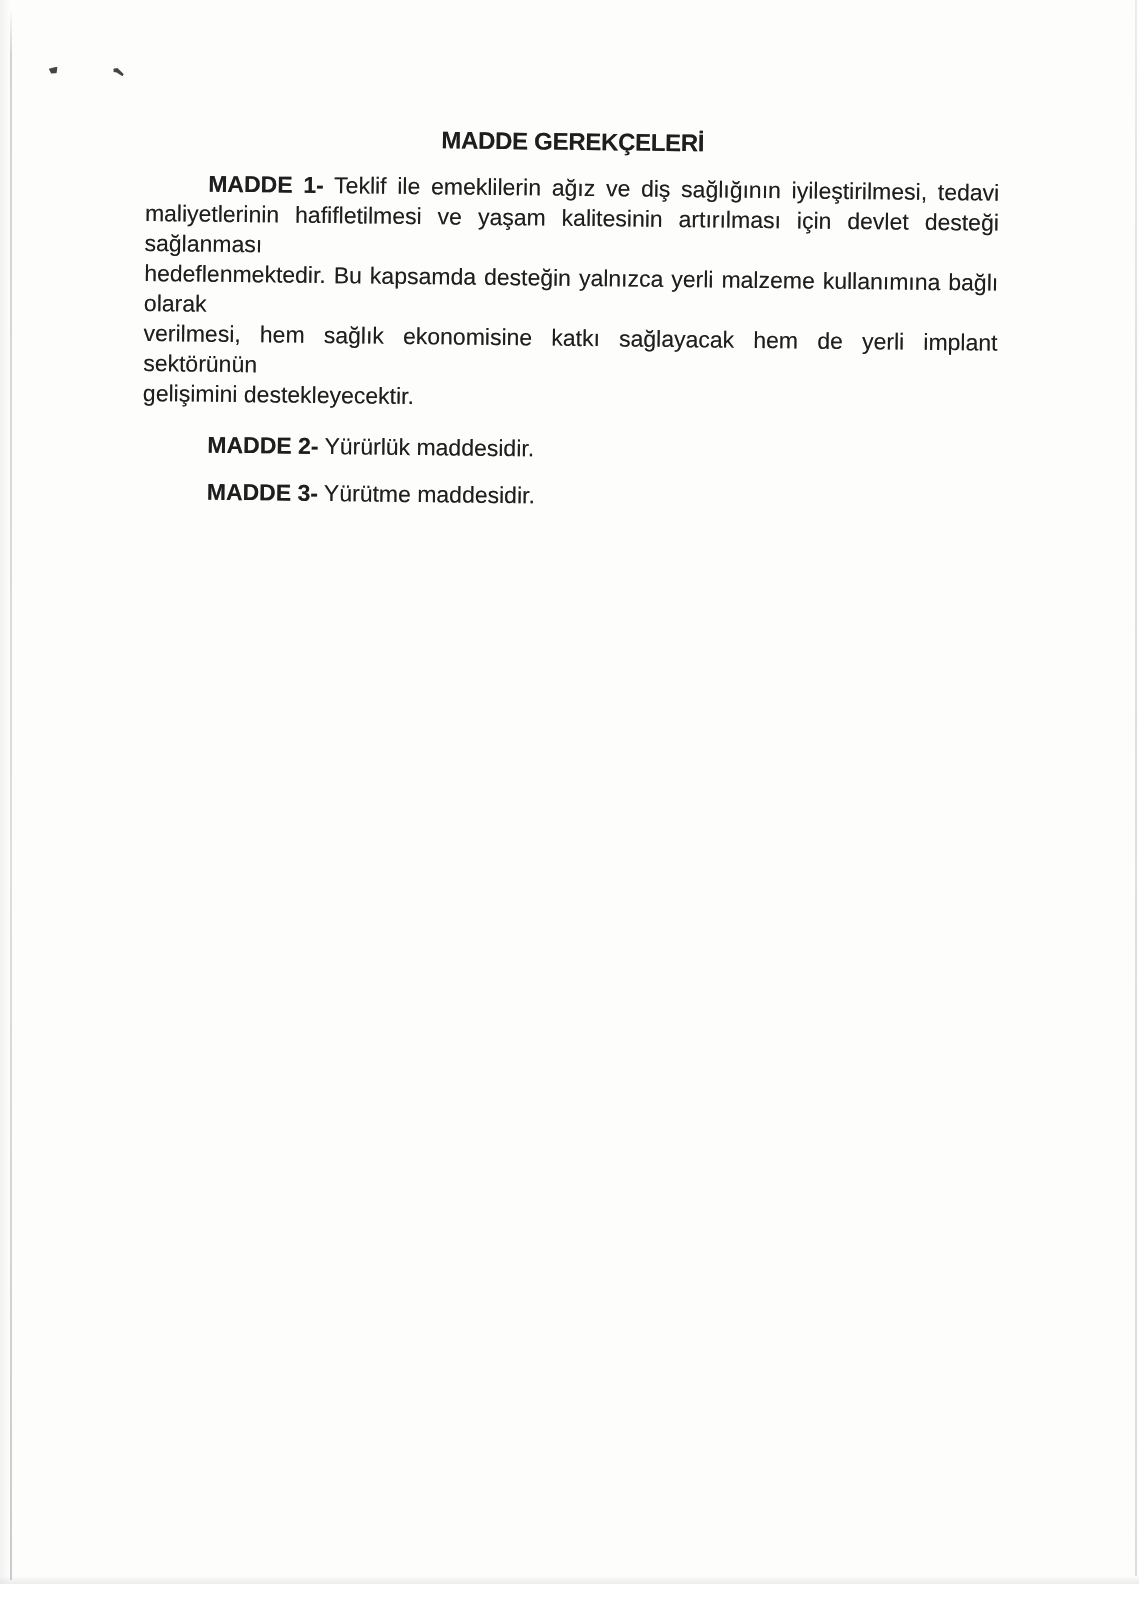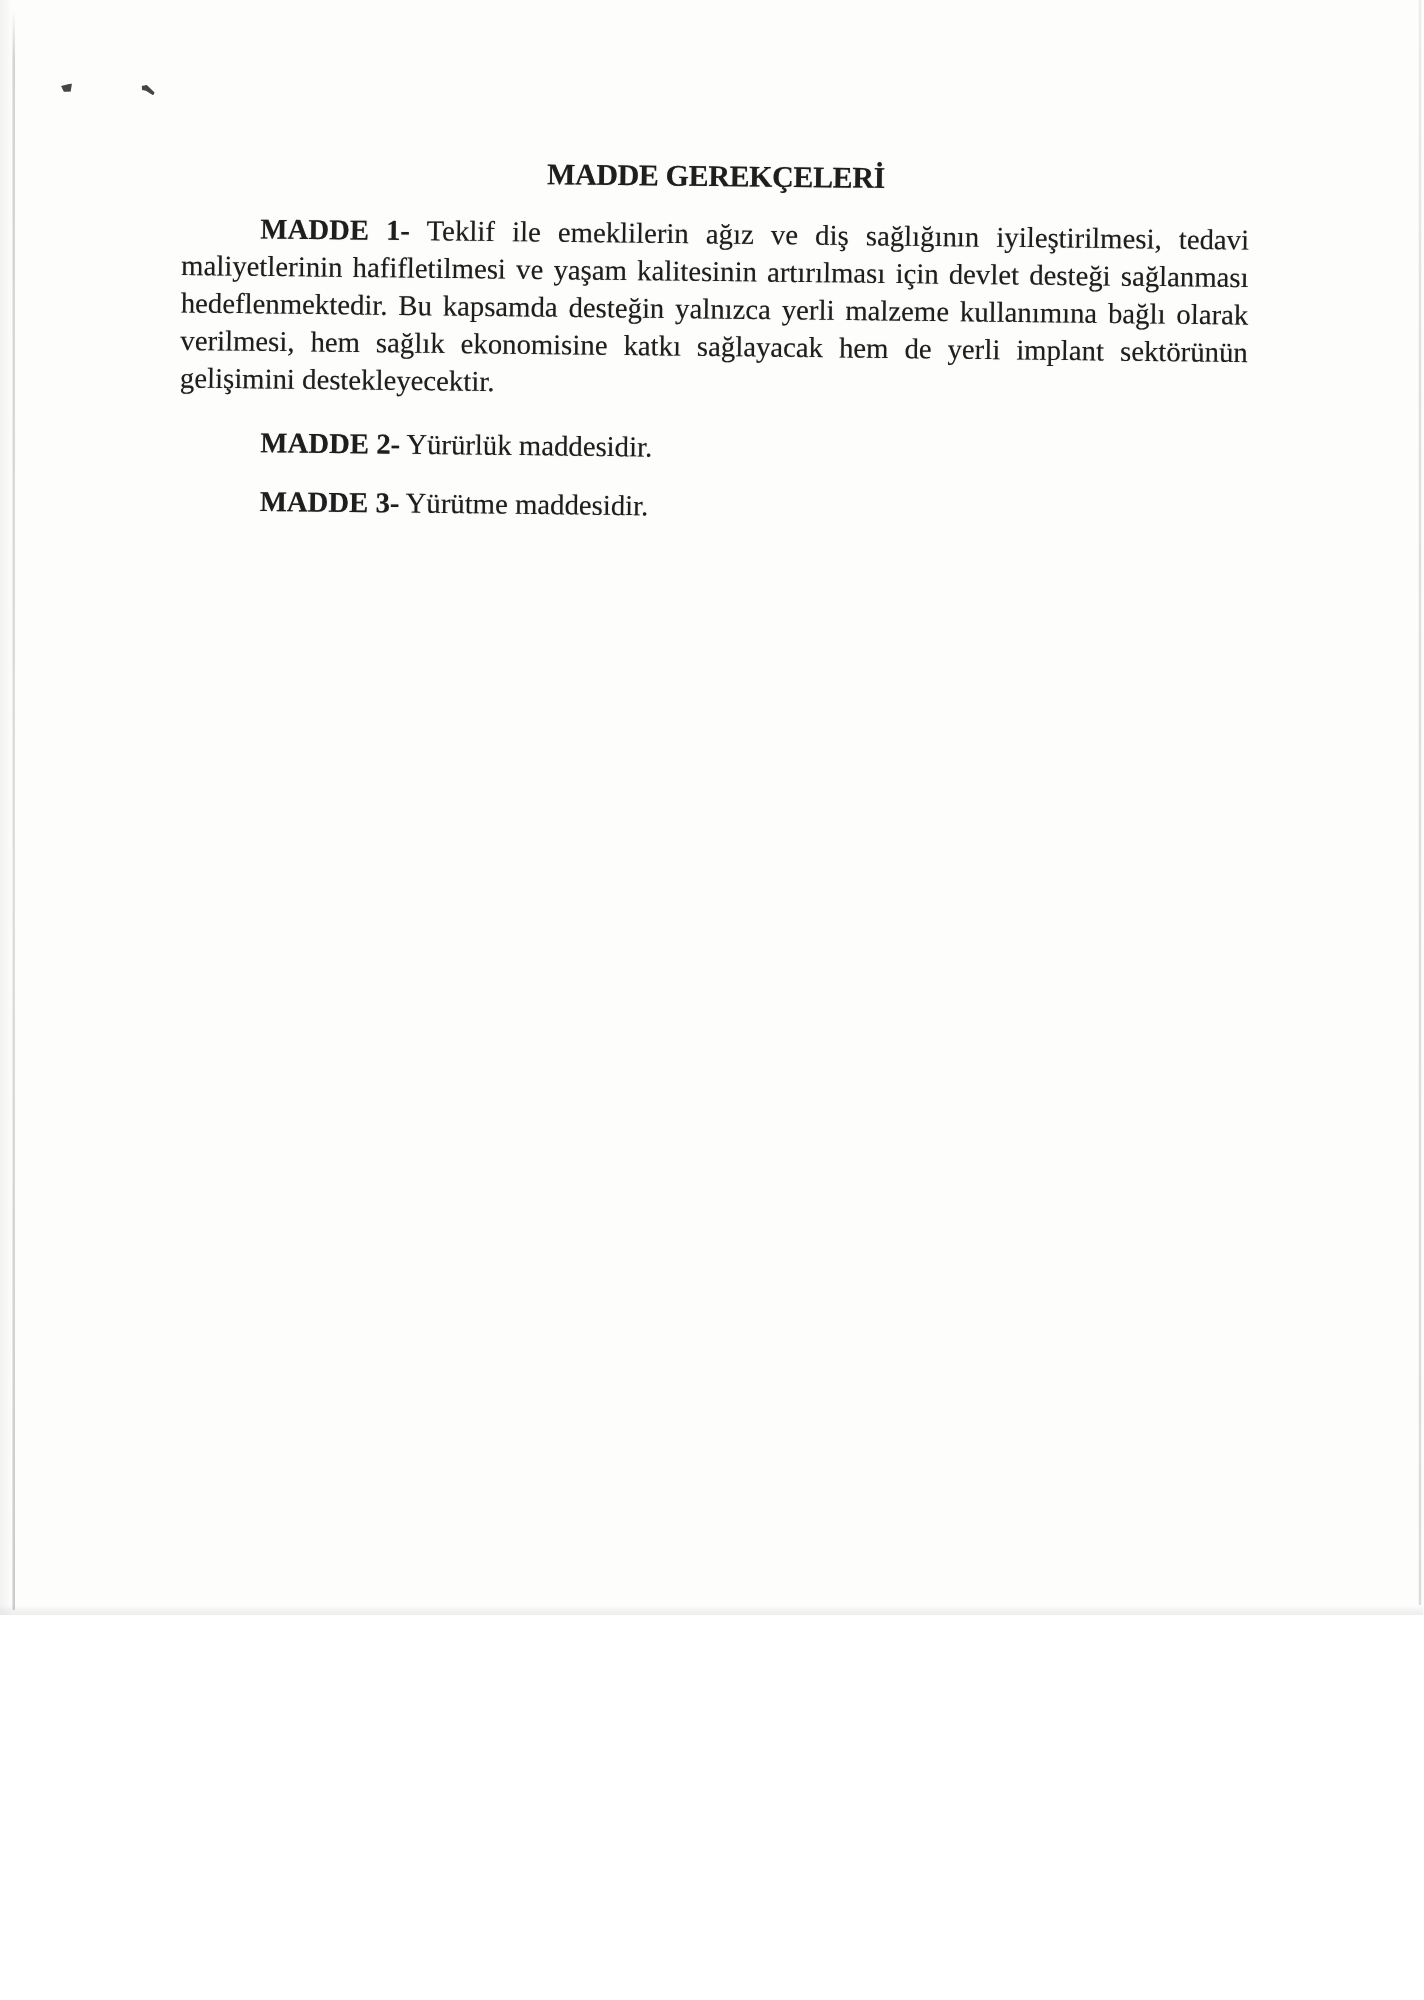--- a/index.html
+++ b/index.html
@@ -3,24 +3,24 @@
 <meta charset="utf-8">
 <style>
   html, body {
     margin: 0;
     padding: 0;
     background: #ffffff;
   }
   .page {
     position: relative;
     width: 1139px;
-    height: 1292px;
+    height: 1584px;
     background: #fdfdfc;
     overflow: hidden;
-    font-family: Liberation Serif, serif;
+    font-family: Liberation Sans, sans-serif;
     color: #1e1e1e;
   }
   
   .edge-left-shade {
     position: absolute;
     left: 0; top: 0; bottom: 0;
     width: 10px;
     background: linear-gradient(90deg, #f2f2f1, rgba(255,255,255,0));
   }
   .edge-left-line {

